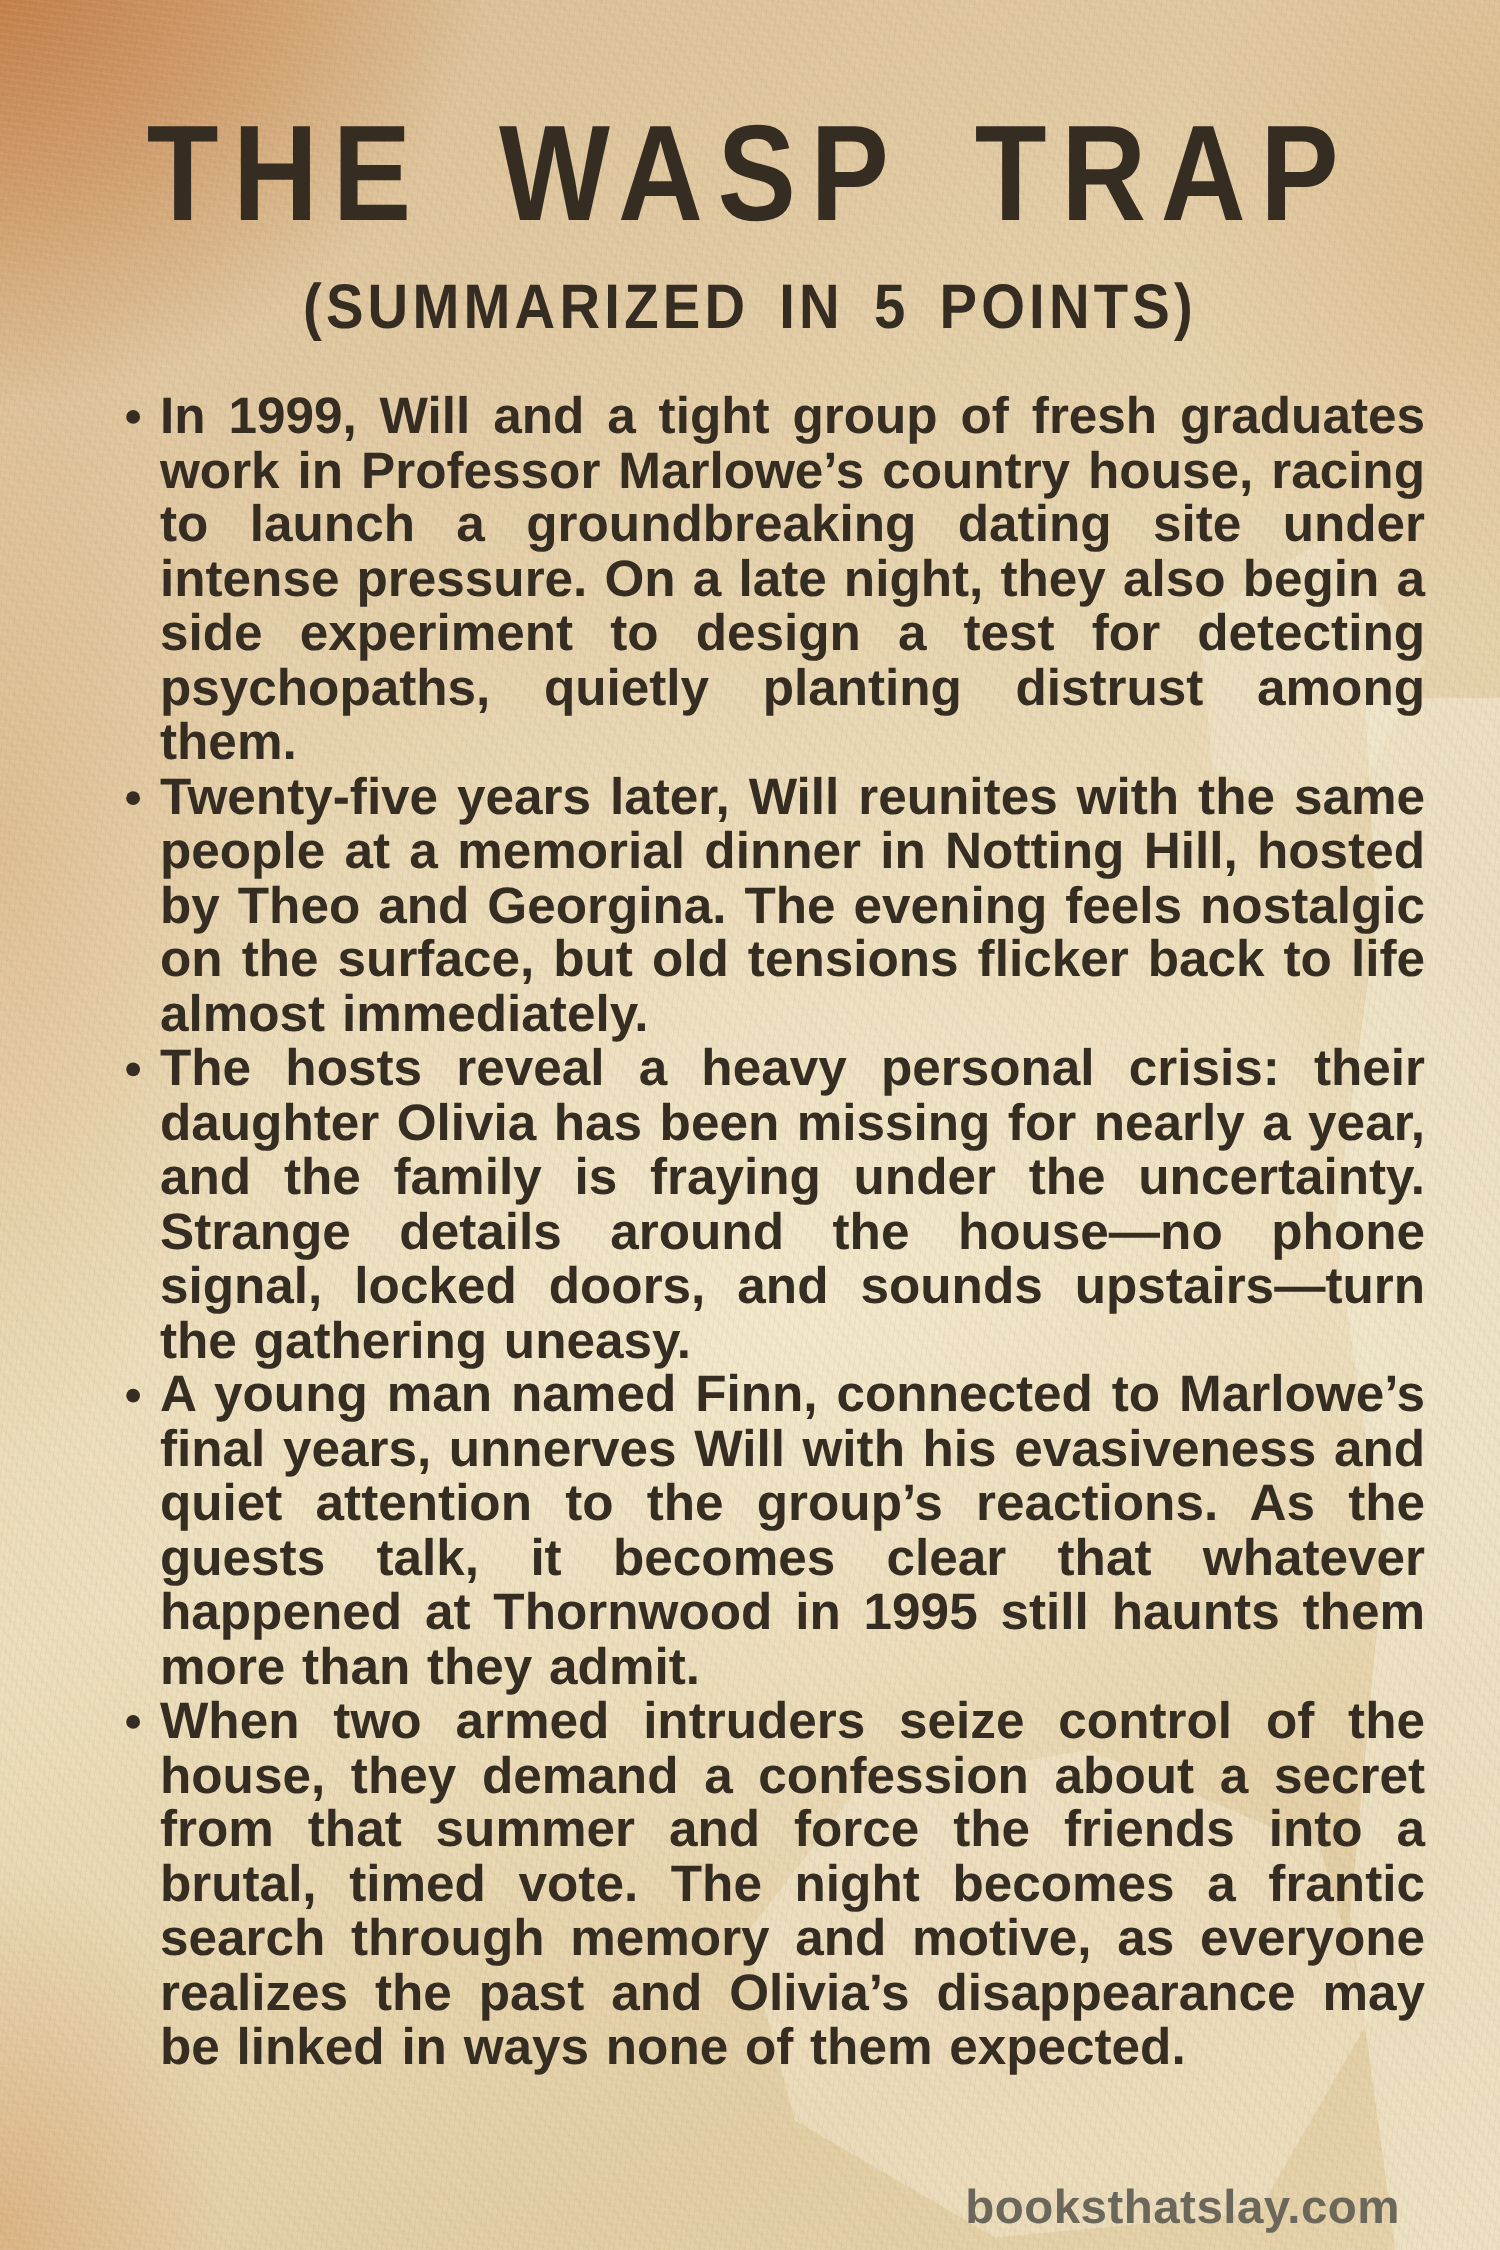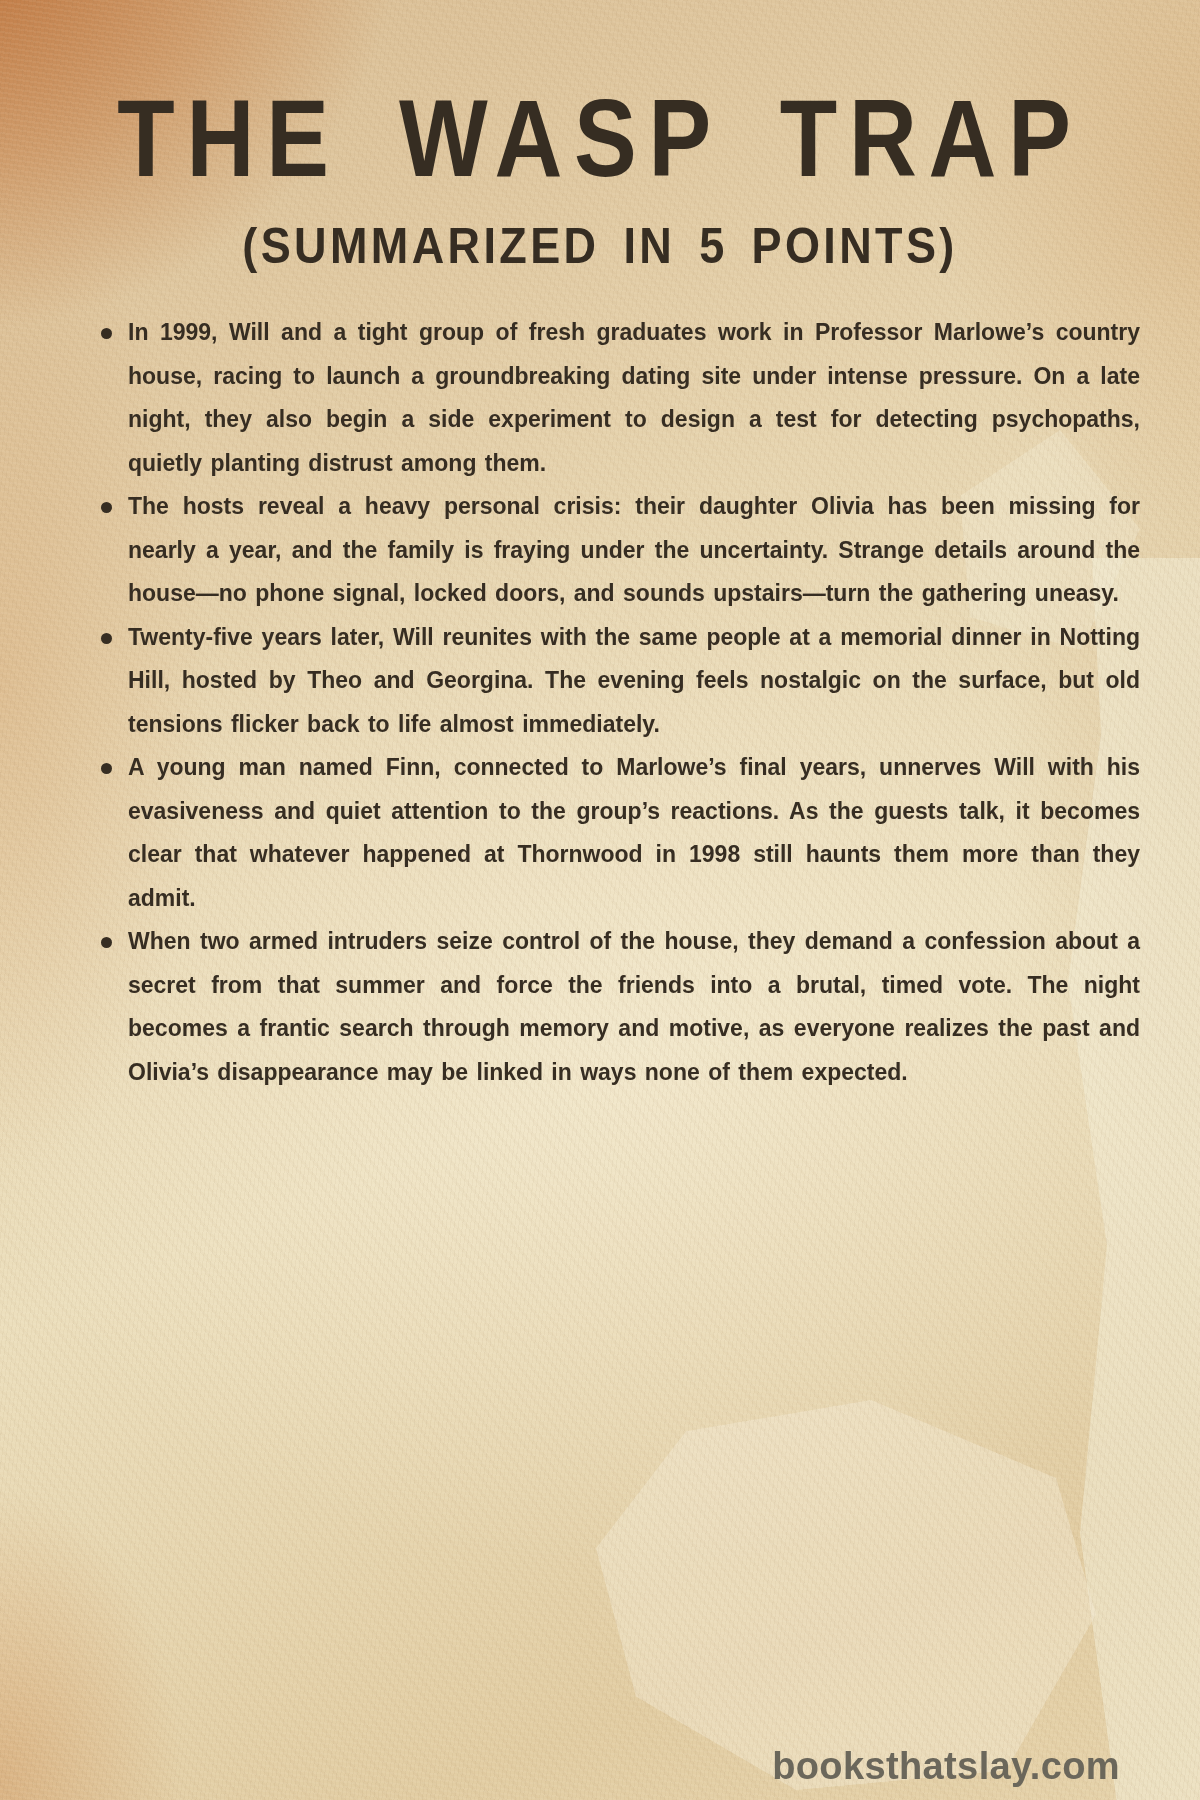--- a/index.html
+++ b/index.html
@@ -90,21 +90,21 @@
   }
   .content {
     position: relative;
     margin: 46px 60px 0 128px;
   }
   ul.points {
     margin: 0;
     padding: 0;
     list-style: none;
     text-align: justify;
-    font-size: 23px;
+    font-size: 41px;
     font-weight: 700;
     line-height: 43.5px;
     word-spacing: 2px;
   }
   ul.points li {
     position: relative;
     margin: 0;
   }
   .dot {
     position: absolute;
@@ -142,31 +142,31 @@
   <div class="content">
     <ul class="points">
 
         <li>
           <span class="dot"></span>
           <span class="point-text">In 1999, Will and a tight group of fresh graduates work in Professor Marlowe’s country house, racing to launch a groundbreaking dating site under intense pressure. On a late night, they also begin a side experiment to design a test for detecting psychopaths, quietly planting distrust among them.</span>
         </li>
 
         <li>
           <span class="dot"></span>
+          <span class="point-text">Twenty-five years later, Will reunites with the same people at a memorial dinner in Notting Hill, hosted by Theo and Georgina. The evening feels nostalgic on the surface, but old tensions flicker back to life almost immediately.</span>
+        </li>
+
+        <li>
+          <span class="dot"></span>
           <span class="point-text">The hosts reveal a heavy personal crisis: their daughter Olivia has been missing for nearly a year, and the family is fraying under the uncertainty. Strange details around the house—no phone signal, locked doors, and sounds upstairs—turn the gathering uneasy.</span>
         </li>
 
         <li>
           <span class="dot"></span>
-          <span class="point-text">Twenty-five years later, Will reunites with the same people at a memorial dinner in Notting Hill, hosted by Theo and Georgina. The evening feels nostalgic on the surface, but old tensions flicker back to life almost immediately.</span>
-        </li>
-
-        <li>
-          <span class="dot"></span>
-          <span class="point-text">A young man named Finn, connected to Marlowe’s final years, unnerves Will with his evasiveness and quiet attention to the group’s reactions. As the guests talk, it becomes clear that whatever happened at Thornwood in 1998 still haunts them more than they admit.</span>
+          <span class="point-text">A young man named Finn, connected to Marlowe’s final years, unnerves Will with his evasiveness and quiet attention to the group’s reactions. As the guests talk, it becomes clear that whatever happened at Thornwood in 1995 still haunts them more than they admit.</span>
         </li>
 
         <li>
           <span class="dot"></span>
           <span class="point-text">When two armed intruders seize control of the house, they demand a confession about a secret from that summer and force the friends into a brutal, timed vote. The night becomes a frantic search through memory and motive, as everyone realizes the past and Olivia’s disappearance may be linked in ways none of them expected.</span>
         </li>
       </ul>
   </div>
 
   <div class="watermark">booksthatslay.com</div>

